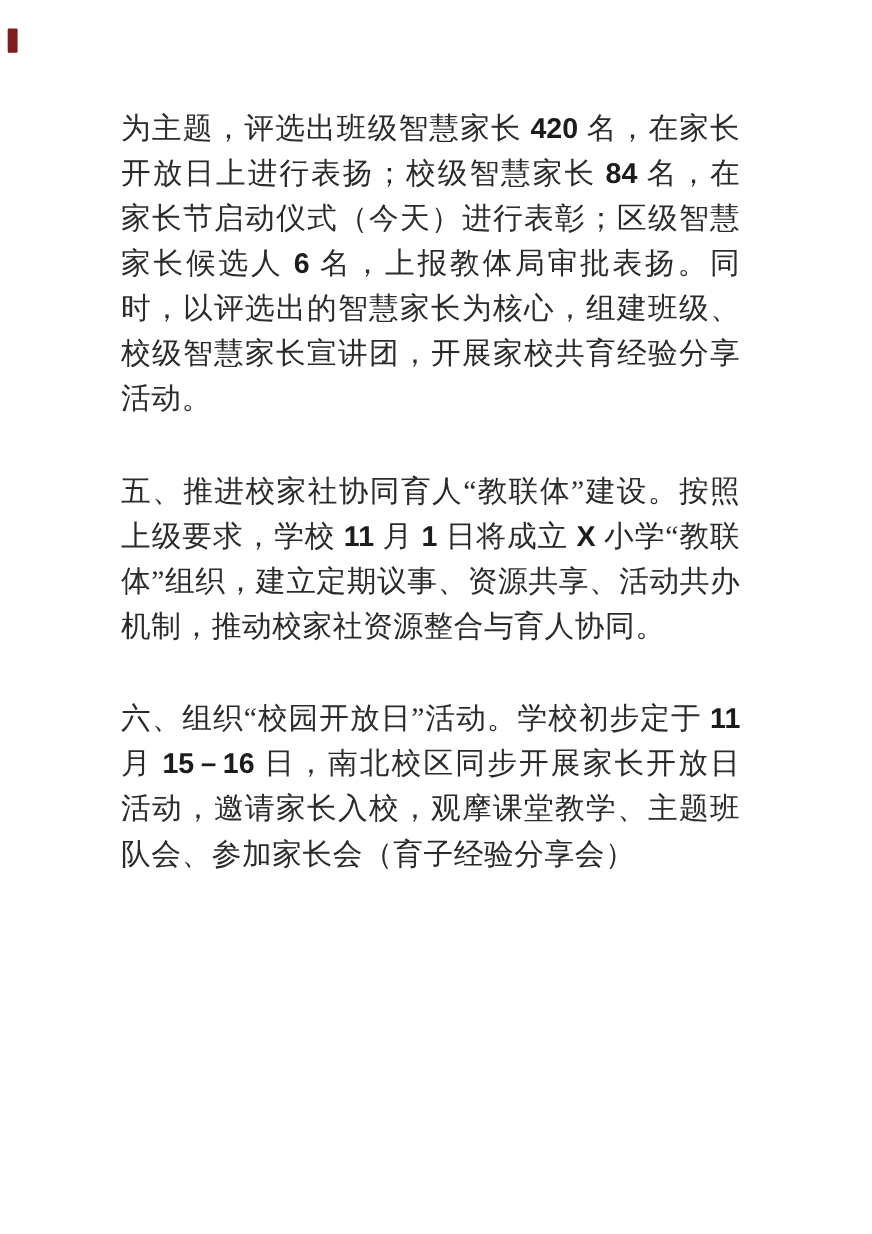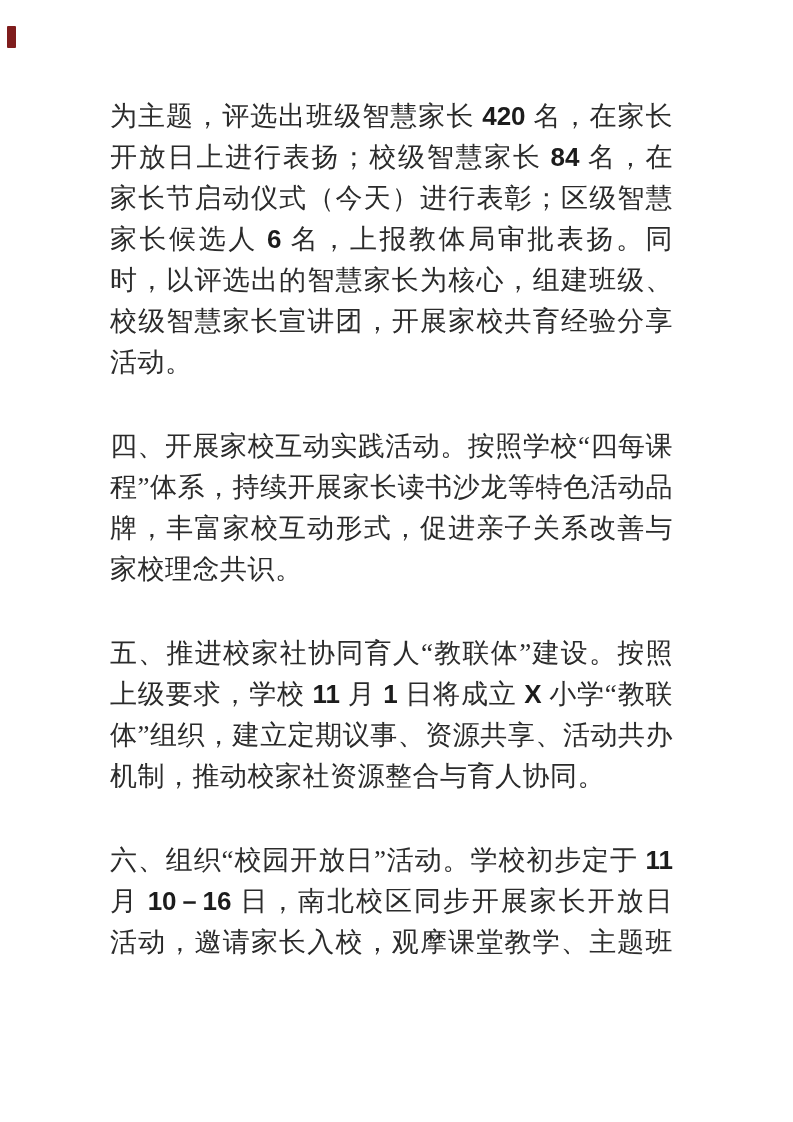--- a/index.html
+++ b/index.html
@@ -51,17 +51,16 @@
     letter-spacing: 0;
   }
 </style>
 </head>
 <body>
 
 <div class="page">
   <div class="corner-mark"></div>
   <div class="doc-body">
     <p class="doc-par">为主题，评选出班级智慧家长 <span class="num">420</span> 名，在家长开放日上进行表扬；校级智慧家长 <span class="num">84</span> 名，在家长节启动仪式（今天）进行表彰；区级智慧家长候选人 <span class="num">6</span> 名，上报教体局审批表扬。同时，以评选出的智慧家长为核心，组建班级、校级智慧家长宣讲团，开展家校共育经验分享活动。</p>
-    <p class="doc-par">四、开展家校互动实践活动。按照学校“四每课程”体系，持续开展家长读书沙龙等特色活动品牌，丰富家校互动形式，促进亲子关系改善与家校理念共识。</p>
     <p class="doc-par">五、推进校家社协同育人“教联体”建设。按照上级要求，学校 <span class="num">11</span> 月 <span class="num">1</span> 日将成立 <span class="num">X</span> 小学“教联体”组织，建立定期议事、资源共享、活动共办机制，推动校家社资源整合与育人协同。</p>
-    <p class="doc-par">六、组织“校园开放日”活动。学校初步定于 <span class="num">11</span> 月 <span class="num">10－16</span> 日，南北校区同步开展家长开放日活动，邀请家长入校，观摩课堂教学、主题班队会、参加家长会（育子经验分享会）</p>
+    <p class="doc-par">六、组织“校园开放日”活动。学校初步定于 <span class="num">11</span> 月 <span class="num">15－16</span> 日，南北校区同步开展家长开放日活动，邀请家长入校，观摩课堂教学、主题班队会、参加家长会（育子经验分享会）</p>
   </div>
 </div>
 
 </body></html>

